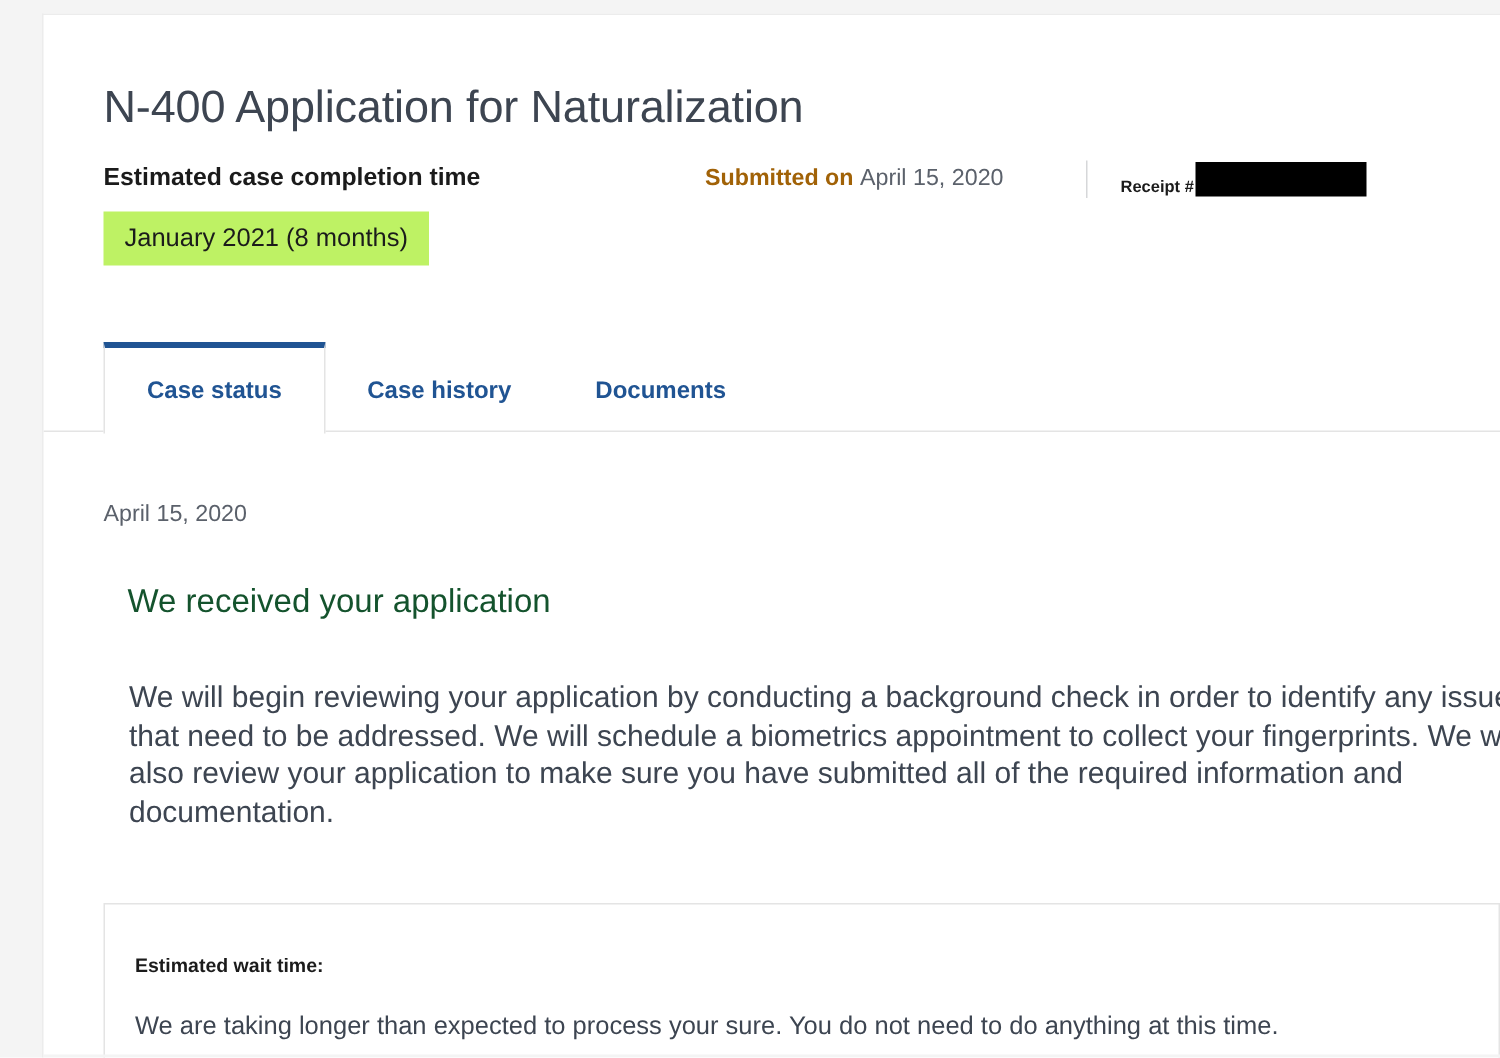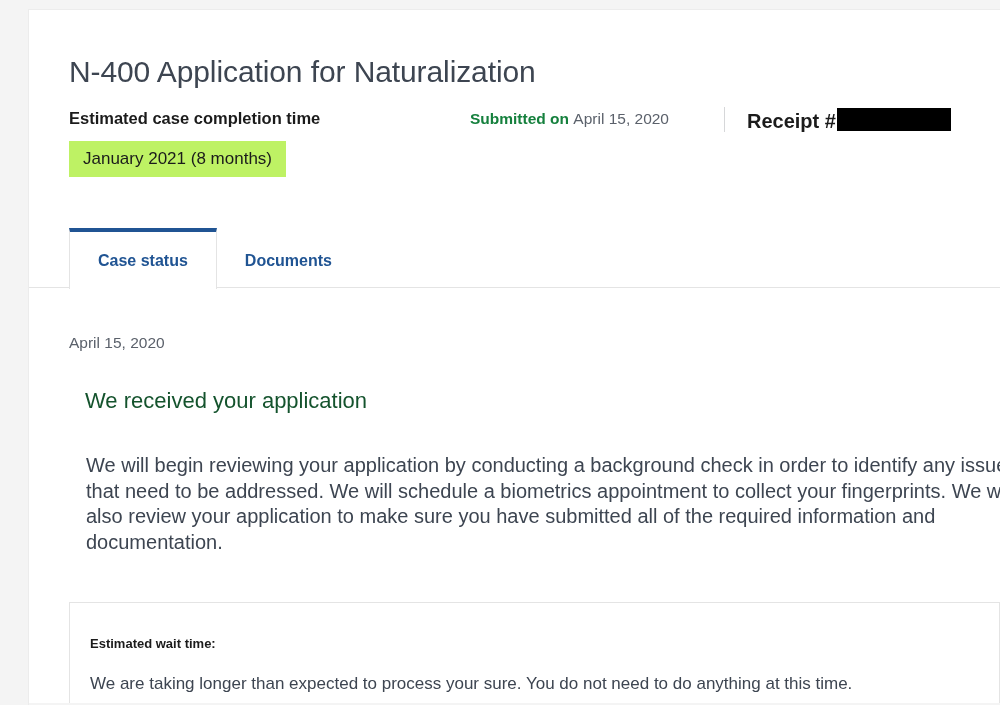--- a/index.html
+++ b/index.html
@@ -65,37 +65,37 @@
     position: absolute;
     left: 401px;
     top: 1px;
     font-size: 15.5px;
     line-height: 22px;
     white-space: nowrap;
     color: #5b616b;
   }
   .submitted-group .bold {
     font-weight: 700;
-    color: #15803d;
+    color: #a16207;
   }
 
   .meta-divider {
     position: absolute;
     left: 655px;
     top: 0px;
     width: 1px;
     height: 25px;
     background: #d6d7d9;
   }
 
   .receipt-group {
     position: absolute;
     left: 678px;
     top: 1px;
-    font-size: 20px;
+    font-size: 11px;
     line-height: 22px;
     white-space: nowrap;
     font-weight: 700;
     color: #1b1b1b;
   }
 
   .redacted-bar {
     display: inline-block;
     vertical-align: -3px;
     width: 114px;
@@ -254,20 +254,21 @@
       </div>
     </div>
 
     <span class="completion-badge">January 2021 (8 months)</span>
   </div>
 
   <div class="tabs-wrap">
     <div class="tabs-baseline"></div>
     <div class="tabs">
       <button class="tab active">Case status</button>
+      <button class="tab">Case history</button>
       <button class="tab">Documents</button>
     </div>
   </div>
 
   <div class="panel">
 
     <p class="event-date">April 15, 2020</p>
 
     <h2 class="event-title">We received your application</h2>
 

